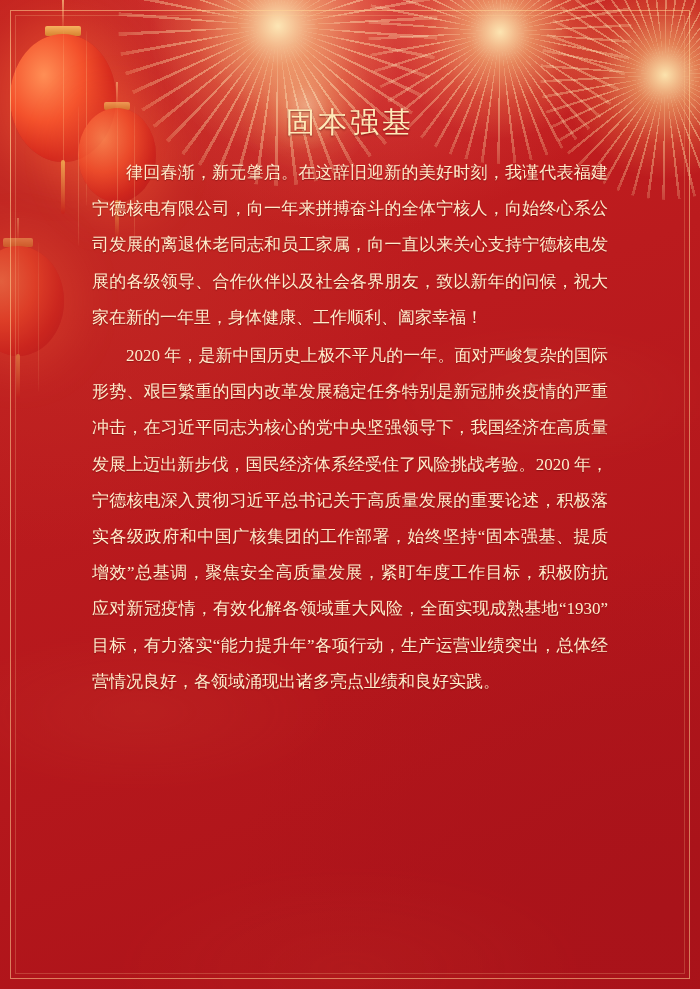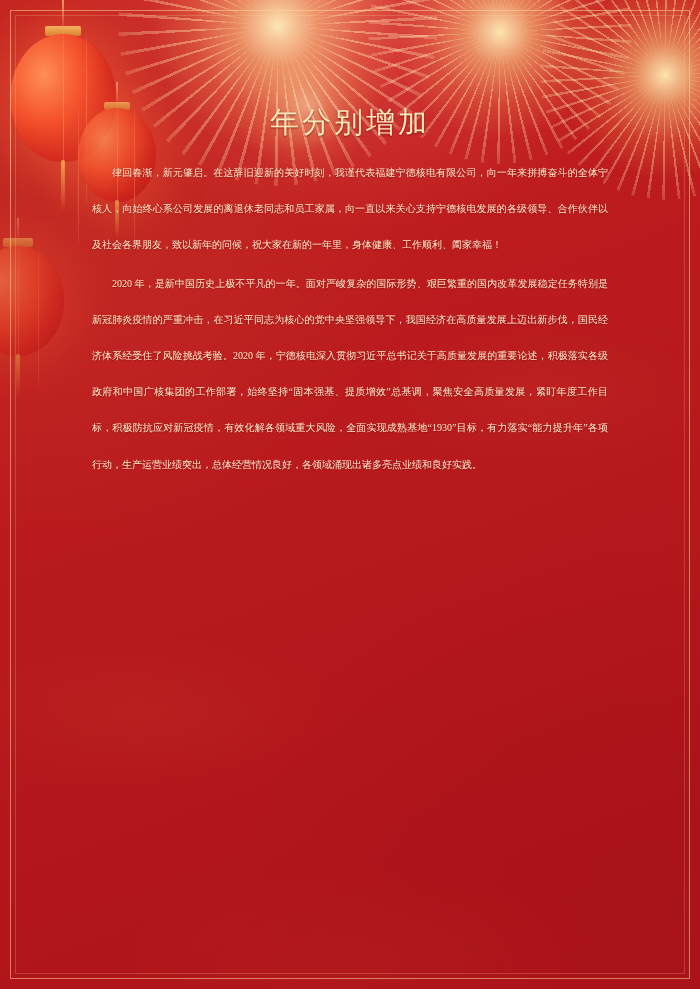--- a/index.html
+++ b/index.html
@@ -183,21 +183,21 @@
   .body-text {
     position: absolute;
     left: 92px;
     top: 155px;
     width: 516px;
   }
 
   .para {
     margin: 0 0 2px 0;
     color: #ffeccb;
-    font-size: 10px;
+    font-size: 17px;
     line-height: 36.2px;
     text-align: justify;
     text-justify: inter-ideograph;
     text-indent: 2em;
     text-shadow: 0 1px 1px rgba(100, 10, 12, .5);
     font-family: "Liberation Serif", "DejaVu Serif", serif;
   }
 </style>
 </head>
 <body>
@@ -241,21 +241,21 @@
     <div class="body"></div>
     <div class="rib"></div>
     <div class="rib"></div>
 
     <div class="tassel"></div>
   </div>
 
   <div class="frame"></div>
 
   <div class="content">
-    <h1 class="doc-title">年分别增加</h1>
+    <h1 class="doc-title">固本强基</h1>
 
     <div class="body-text">
       <p class="para">律回春渐，新元肇启。在这辞旧迎新的美好时刻，我谨代表福建宁德核电有限公司，向一年来拼搏奋斗的全体宁核人，向始终心系公司发展的离退休老同志和员工家属，向一直以来关心支持宁德核电发展的各级领导、合作伙伴以及社会各界朋友，致以新年的问候，祝大家在新的一年里，身体健康、工作顺利、阖家幸福！</p>
       <p class="para">2020 年，是新中国历史上极不平凡的一年。面对严峻复杂的国际形势、艰巨繁重的国内改革发展稳定任务特别是新冠肺炎疫情的严重冲击，在习近平同志为核心的党中央坚强领导下，我国经济在高质量发展上迈出新步伐，国民经济体系经受住了风险挑战考验。2020 年，宁德核电深入贯彻习近平总书记关于高质量发展的重要论述，积极落实各级政府和中国广核集团的工作部署，始终坚持“固本强基、提质增效”总基调，聚焦安全高质量发展，紧盯年度工作目标，积极防抗应对新冠疫情，有效化解各领域重大风险，全面实现成熟基地“1930”目标，有力落实“能力提升年”各项行动，生产运营业绩突出，总体经营情况良好，各领域涌现出诸多亮点业绩和良好实践。</p>
     </div>
   </div>
 
 </div>
 
 </body></html>

